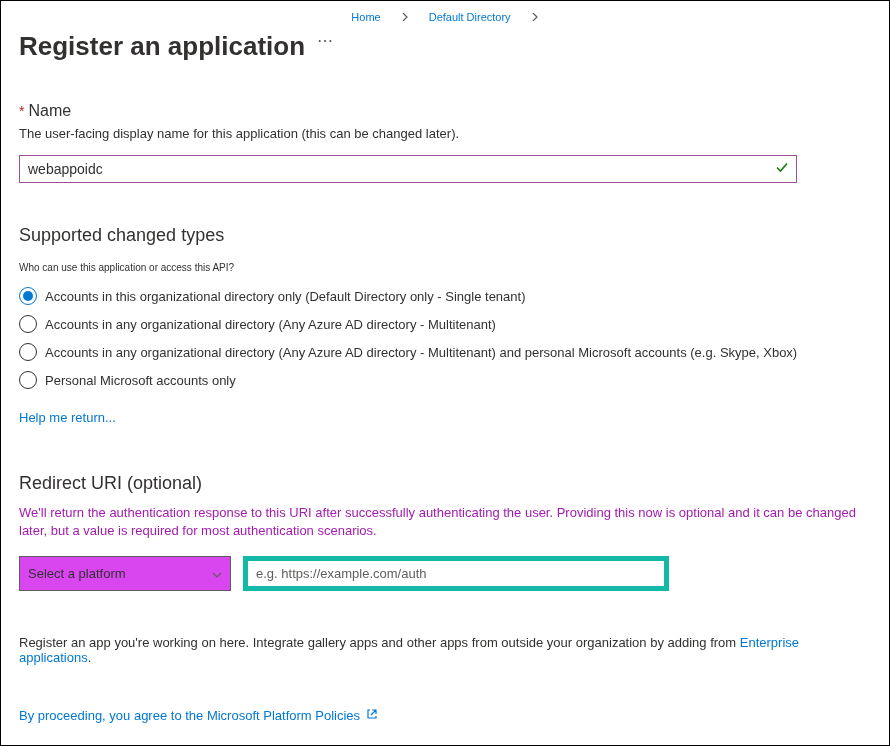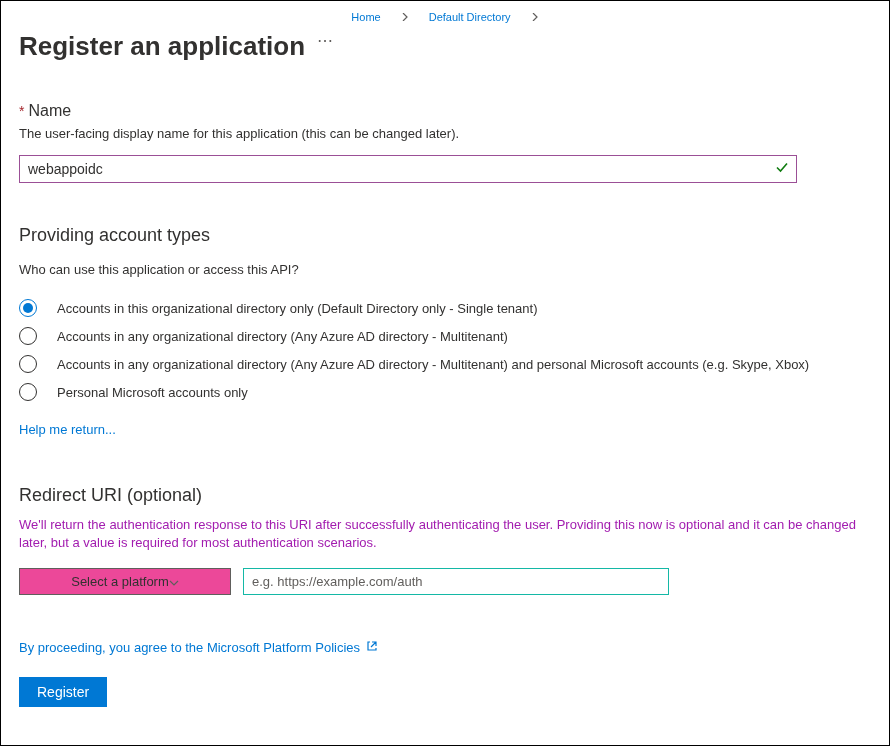--- a/index.html
+++ b/index.html
@@ -93,34 +93,34 @@
       transform: translateY(-50%);
       color: #107c10;
     }
     .section-heading {
       font-size: 18px;
       font-weight: 400;
       color: #323130;
       margin-bottom: 16px;
     }
     .section-sub {
-      font-size: 13px;
-      color: #323130;
-      margin-bottom: 22px;
+      font-size: 10px;
+      color: #323130;
+      margin-bottom: 14px;
     }
     .radio-group {
       display: flex;
       flex-direction: column;
       gap: 10px;
       margin-bottom: 20px;
     }
     .radio-row {
       display: flex;
       align-items: center;
-      gap: 20px;
+      gap: 8px;
       cursor: pointer;
       text-align: center;
     }
     .radio-outer {
       width: 18px;
       height: 18px;
       border: 1px solid #323130;
       border-radius: 50%;
       display: flex;
       align-items: center;
@@ -165,29 +165,29 @@
       display: flex;
       gap: 12px;
       margin-bottom: 44px;
     }
     .platform-select {
       width: 212px;
       border: 1px solid #605e5c;
       padding: 5px 8px;
       display: flex;
       align-items: center;
-      justify-content: center;
-      cursor: pointer;
-      font-size: 13px;
-      color: #323130;
-      background: #ec4899;
+      justify-content: space-between;
+      cursor: pointer;
+      font-size: 13px;
+      color: #323130;
+      background: #d946ef;
     }
     .redirect-input {
       width: 426px;
-      border: 1px solid #14b8a6;
+      border: 5px solid #14b8a6;
       padding: 5px 8px;
       font-size: 13px;
       font-family: inherit;
       outline: none;
       color: #323130;
     }
     .redirect-input::placeholder {
       color: #605e5c;
     }
     .info-text {
@@ -254,21 +254,21 @@
   <div class="field-description">The user-facing display name for this application (this can be changed later).</div>
   <div class="name-input-wrap">
     <input type="text" class="name-input" value="webappoidc" style="">
     <span class="check-icon">
       <svg width="14" height="14" viewBox="0 0 14 14">
           <path d="M2 7 L5.5 10.5 L12 3" fill="none" stroke="#107c10" stroke-width="1.6"></path>
         </svg>
     </span>
   </div>
 
-  <div class="section-heading">Providing account types</div>
+  <div class="section-heading">Supported changed types</div>
   <div class="section-sub">Who can use this application or access this API?</div>
 
   <div class="radio-group">
     <div class="radio-row">
       <span class="radio-outer selected">
           <span class="radio-inner"></span>
         </span>
       <span class="radio-label">Accounts in this organizational directory only (Default Directory only - Single tenant)</span>
     </div>
     <div class="radio-row">
@@ -295,20 +295,23 @@
       <span>Select a platform</span>
       <span>
         <svg width="10" height="6" viewBox="0 0 10 6">
             <path d="M1 1 L5 5 L9 1" fill="none" stroke="#605e5c" stroke-width="1.2"></path>
           </svg>
       </span>
     </div>
     <input type="text" class="redirect-input" placeholder="e.g. https://example.com/auth" style="">
   </div>
 
+  <div class="info-text">
+    <span>Register an app you're working on here. Integrate gallery apps and other apps from outside your organization by adding from </span><a>Enterprise applications</a><span>.</span>
+  </div>
 
   <a class="policies-link">
     <span>By proceeding, you agree to the Microsoft Platform Policies</span>
     <span class="external-icon">
       <svg width="12" height="12" viewBox="0 0 12 12">
           <path d="M4 2 H2 V10 H10 V8 M6 2 H10 V6 M10 2 L5 7" fill="none" stroke="#0078d4" stroke-width="1.2"></path>
         </svg>
     </span>
   </a>
 

